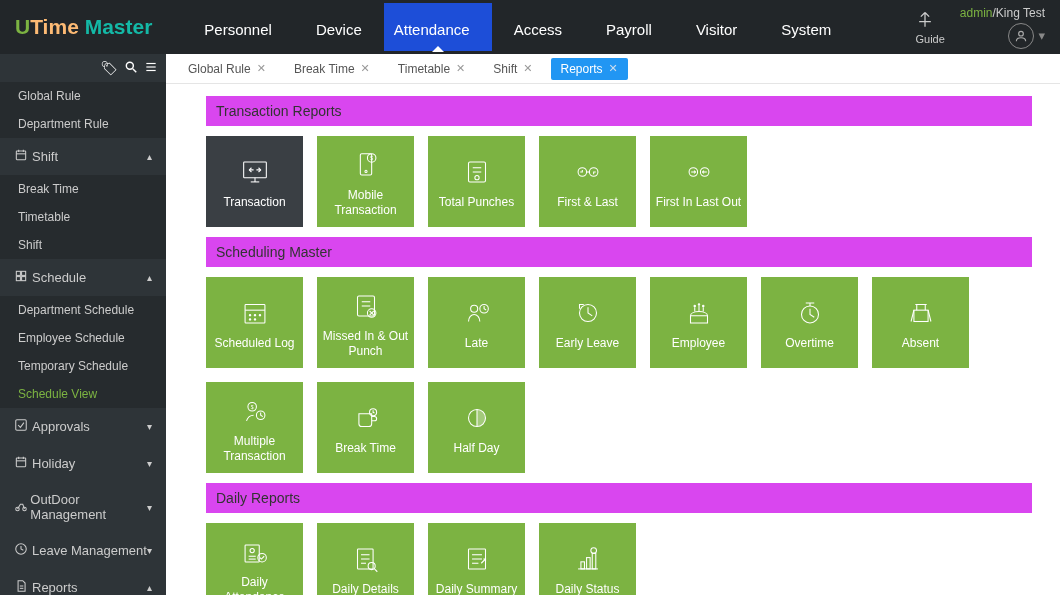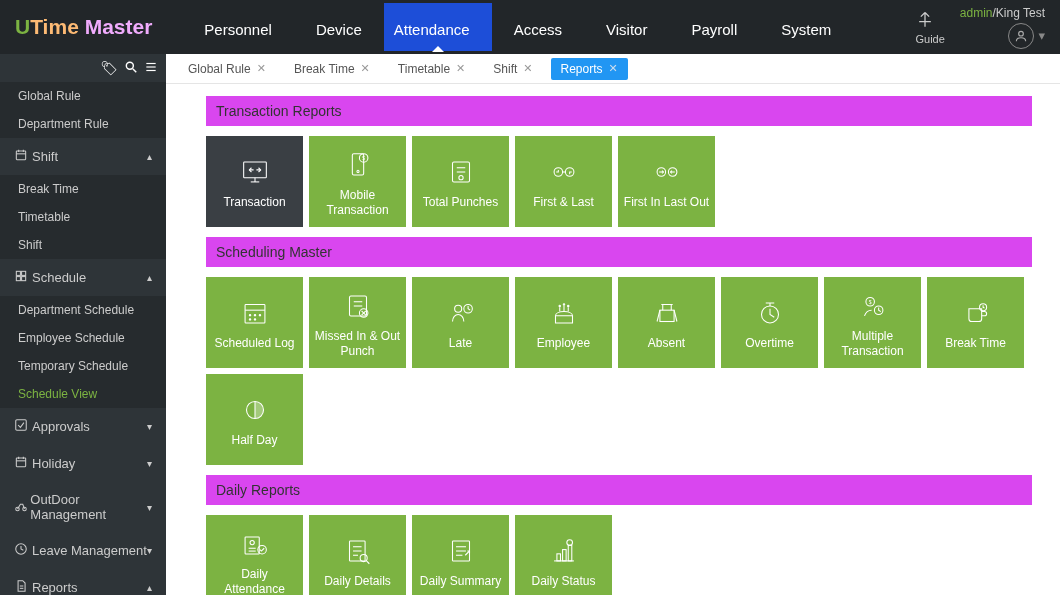--- a/index.html
+++ b/index.html
@@ -3,21 +3,21 @@
 <meta charset="utf-8">
 <style>
   * { box-sizing: border-box; margin: 0; padding: 0; }
   body { font-family: "Segoe UI", Arial, sans-serif; font-size: 13px; background: #fff; color: #333; width: 1060px; height: 595px; overflow: hidden; }
   
   
   .header { background: #222629; height: 54px; display: flex; align-items: center; padding: 0 15px; position: relative; }
   .logo { font-size: 21px; font-weight: bold; margin-right: 30px; }
   .logo .u { color: #7cb342; }
   .logo .time { color: #fdba74; }
-  .logo .master { color: #f0abfc; }
+  .logo .master { color: #14b8a6; }
   .main-nav { display: flex; gap: 0; }
   .main-nav-item { color: #fff; padding: 0 22px; height: 48px; line-height: 54px; cursor: pointer; font-size: 15px; position: relative; }
   .main-nav-item.active { background: #1d4ed8; padding-left: 10px; }
   .main-nav-item.active::after { content: ""; position: absolute; bottom: -1px; left: 50%; margin-left: -6px; width: 0; height: 0; border-left: 6px solid transparent; border-right: 6px solid transparent; border-bottom: 6px solid #fff; }
   .header-right { margin-left: auto; display: flex; align-items: center; gap: 15px; }
   .guide { text-align: left; color: #ccc; font-size: 11px; cursor: pointer; }
   .guide-icon { font-size: 18px; line-height: 1; }
   .user-info { font-size: 12px; color: #ccc; text-align: center; }
   .user-info .admin { color: #7cb342; }
   .user-avatar { width: 26px; height: 26px; border-radius: 50%; border: 1.5px solid #888; display: inline-flex; align-items: center; justify-content: center; color: #888; cursor: pointer; }
@@ -39,41 +39,41 @@
   
   .tabstrip { position: absolute; left: 166px; top: 54px; right: 0; height: 30px; background: #fff; border-bottom: 1px solid #e5e5e5; display: flex; align-items: center; padding-left: 12px; }
   .tab { padding: 4px 10px; font-size: 12px; color: #555; display: flex; align-items: center; gap: 6px; cursor: pointer; margin-right: 8px; }
   .tab.active { background: #2196f3; color: #fff; border-radius: 2px; }
   .tab-close { font-size: 11px; color: #999; cursor: pointer; }
   .tab.active .tab-close { color: #cde; }
   
   
   .content { position: absolute; left: 166px; top: 84px; right: 0; bottom: 0; padding: 6px 28px 20px 40px; overflow-y: auto; }
   .section-head { background: #d946ef; padding: 7px 10px; font-size: 14px; color: #333; margin: 6px 0 10px 0; }
-  .card-row { display: flex; flex-wrap: wrap; gap: 6px; margin-bottom: 10px; }
+  .card-row { display: flex; flex-wrap: wrap; gap: 14px; margin-bottom: 10px; }
   .card { width: 97px; height: 91px; background: #7cb342; color: #fff; display: flex; flex-direction: column; align-items: center; justify-content: center; cursor: pointer; text-align: center; padding: 4px; }
   .card.dark { background: #3a3f44; }
   .card-icon { height: 38px; display: flex; align-items: center; justify-content: center; }
   .card-icon svg { stroke: #fff; fill: none; stroke-width: 1.5; }
   .card-label { font-size: 12px; line-height: 1.2; margin-top: 4px; }
 </style>
 </head>
 <body>
 
 <div class="header">
   <div class="logo">
     <span class="u">U</span><span class="time">Time</span><span class="master"> Master</span>
   </div>
   <div class="main-nav" id="main-nav">
       <div class="main-nav-item">Personnel</div>
       <div class="main-nav-item">Device</div>
       <div class="main-nav-item active">Attendance</div>
       <div class="main-nav-item">Access</div>
+      <div class="main-nav-item">Payroll</div>
       <div class="main-nav-item">Visitor</div>
-      <div class="main-nav-item">Payroll</div>
       <div class="main-nav-item">System</div>
     </div>
   <div class="header-right">
     <div class="guide">
       <div class="guide-icon">
         <svg width="20" height="20" viewBox="0 0 24 24" stroke="#ccc" fill="none" stroke-width="1.5">
             <path d="M12 3 L7 8 M12 3 L17 8 M12 3 L12 14 M5 14 L19 14 M12 14 L12 20"></path>
           </svg>
       </div>
       <div>Guide</div>
@@ -310,58 +310,68 @@
             <path d="M12 36c0-6 4-10 8-10s8 4 8 10"></path>
             <circle cx="34" cy="18" r="6"></circle>
             <polyline points="34 14 34 18 37 20"></polyline>
           </svg>
         </div>
         <div class="card-label">Late</div>
       </div>
       <div class="card">
         <div class="card-icon">
           <svg width="34" height="34" viewBox="0 0 48 48">
+            <circle cx="24" cy="24" r="12"></circle>
+            <polyline points="24 16 24 24 30 28"></polyline>
+            <polyline points="18 12 12 12 12 18"></polyline>
+          </svg>
+        </div>
+        <div class="card-label">Early Leave</div>
+      </div>
+      <div class="card">
+        <div class="card-icon">
+          <svg width="34" height="34" viewBox="0 0 48 48">
             <path d="M12 28h24v10H12z"></path>
             <path d="M12 28c0-4 6-6 12-6s12 2 12 6"></path>
             <line x1="18" y1="22" x2="18" y2="16"></line>
             <line x1="24" y1="22" x2="24" y2="14"></line>
             <line x1="30" y1="22" x2="30" y2="16"></line>
             <circle cx="18" cy="14" r="1"></circle>
             <circle cx="24" cy="12" r="1"></circle>
             <circle cx="30" cy="14" r="1"></circle>
           </svg>
         </div>
         <div class="card-label">Employee</div>
       </div>
       <div class="card">
         <div class="card-icon">
           <svg width="34" height="34" viewBox="0 0 48 48">
+            <circle cx="24" cy="26" r="12"></circle>
+            <polyline points="24 18 24 26 30 30"></polyline>
+            <path d="M18 10 L30 10 M24 10 L24 14"></path>
+          </svg>
+        </div>
+        <div class="card-label">Overtime</div>
+      </div>
+      <div class="card">
+        <div class="card-icon">
+          <svg width="34" height="34" viewBox="0 0 48 48">
             <rect x="14" y="20" width="20" height="16"></rect>
             <line x1="14" y1="20" x2="10" y2="36"></line>
             <line x1="34" y1="20" x2="38" y2="36"></line>
             <line x1="18" y1="20" x2="18" y2="12"></line>
             <line x1="30" y1="20" x2="30" y2="12"></line>
             <line x1="16" y1="12" x2="32" y2="12"></line>
           </svg>
         </div>
         <div class="card-label">Absent</div>
       </div>
       <div class="card">
         <div class="card-icon">
           <svg width="34" height="34" viewBox="0 0 48 48">
-            <circle cx="24" cy="26" r="12"></circle>
-            <polyline points="24 18 24 26 30 30"></polyline>
-            <path d="M18 10 L30 10 M24 10 L24 14"></path>
-          </svg>
-        </div>
-        <div class="card-label">Overtime</div>
-      </div>
-      <div class="card">
-        <div class="card-icon">
-          <svg width="34" height="34" viewBox="0 0 48 48">
             <circle cx="20" cy="18" r="6"></circle>
             <text x="20" y="21" font-size="7" fill="#fff" text-anchor="middle" stroke="none">$</text>
             <path d="M12 38c2-6 6-8 10-8"></path>
             <circle cx="32" cy="30" r="6"></circle>
             <polyline points="32 26 32 30 35 32"></polyline>
           </svg>
         </div>
         <div class="card-label">Multiple Transaction</div>
       </div>
       <div class="card">

